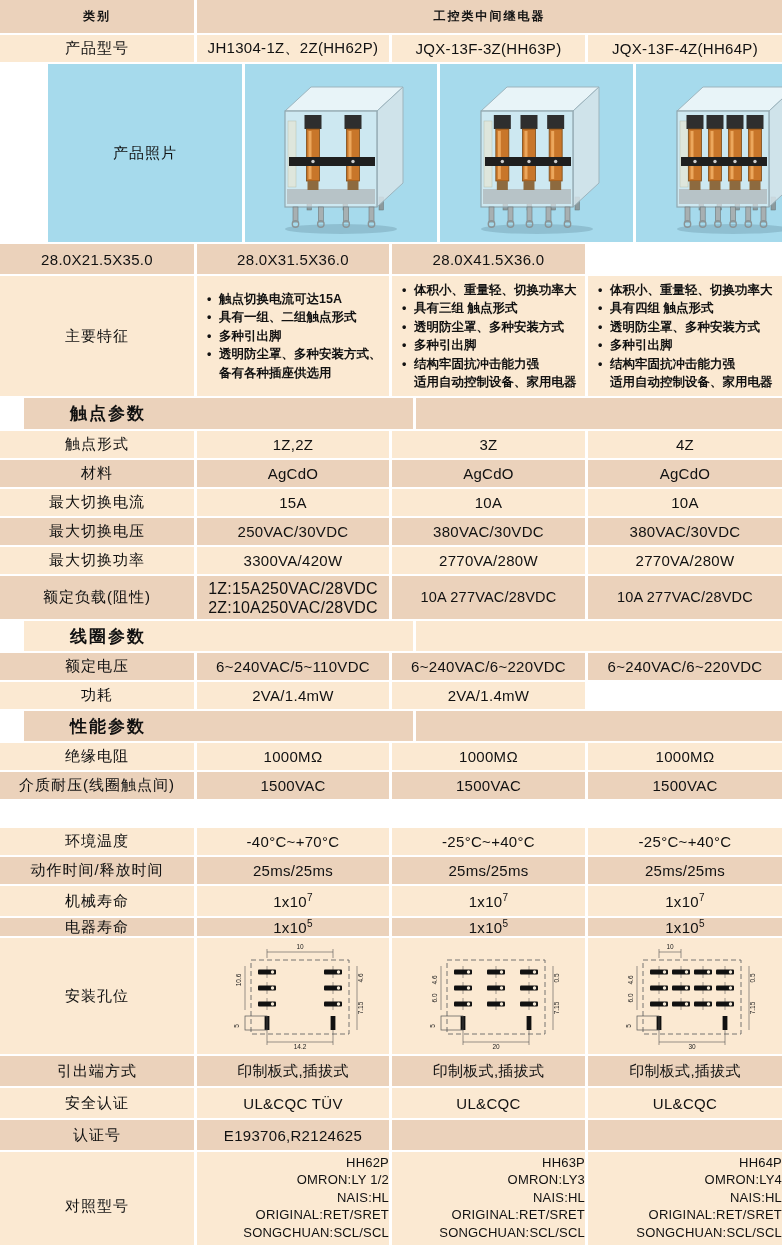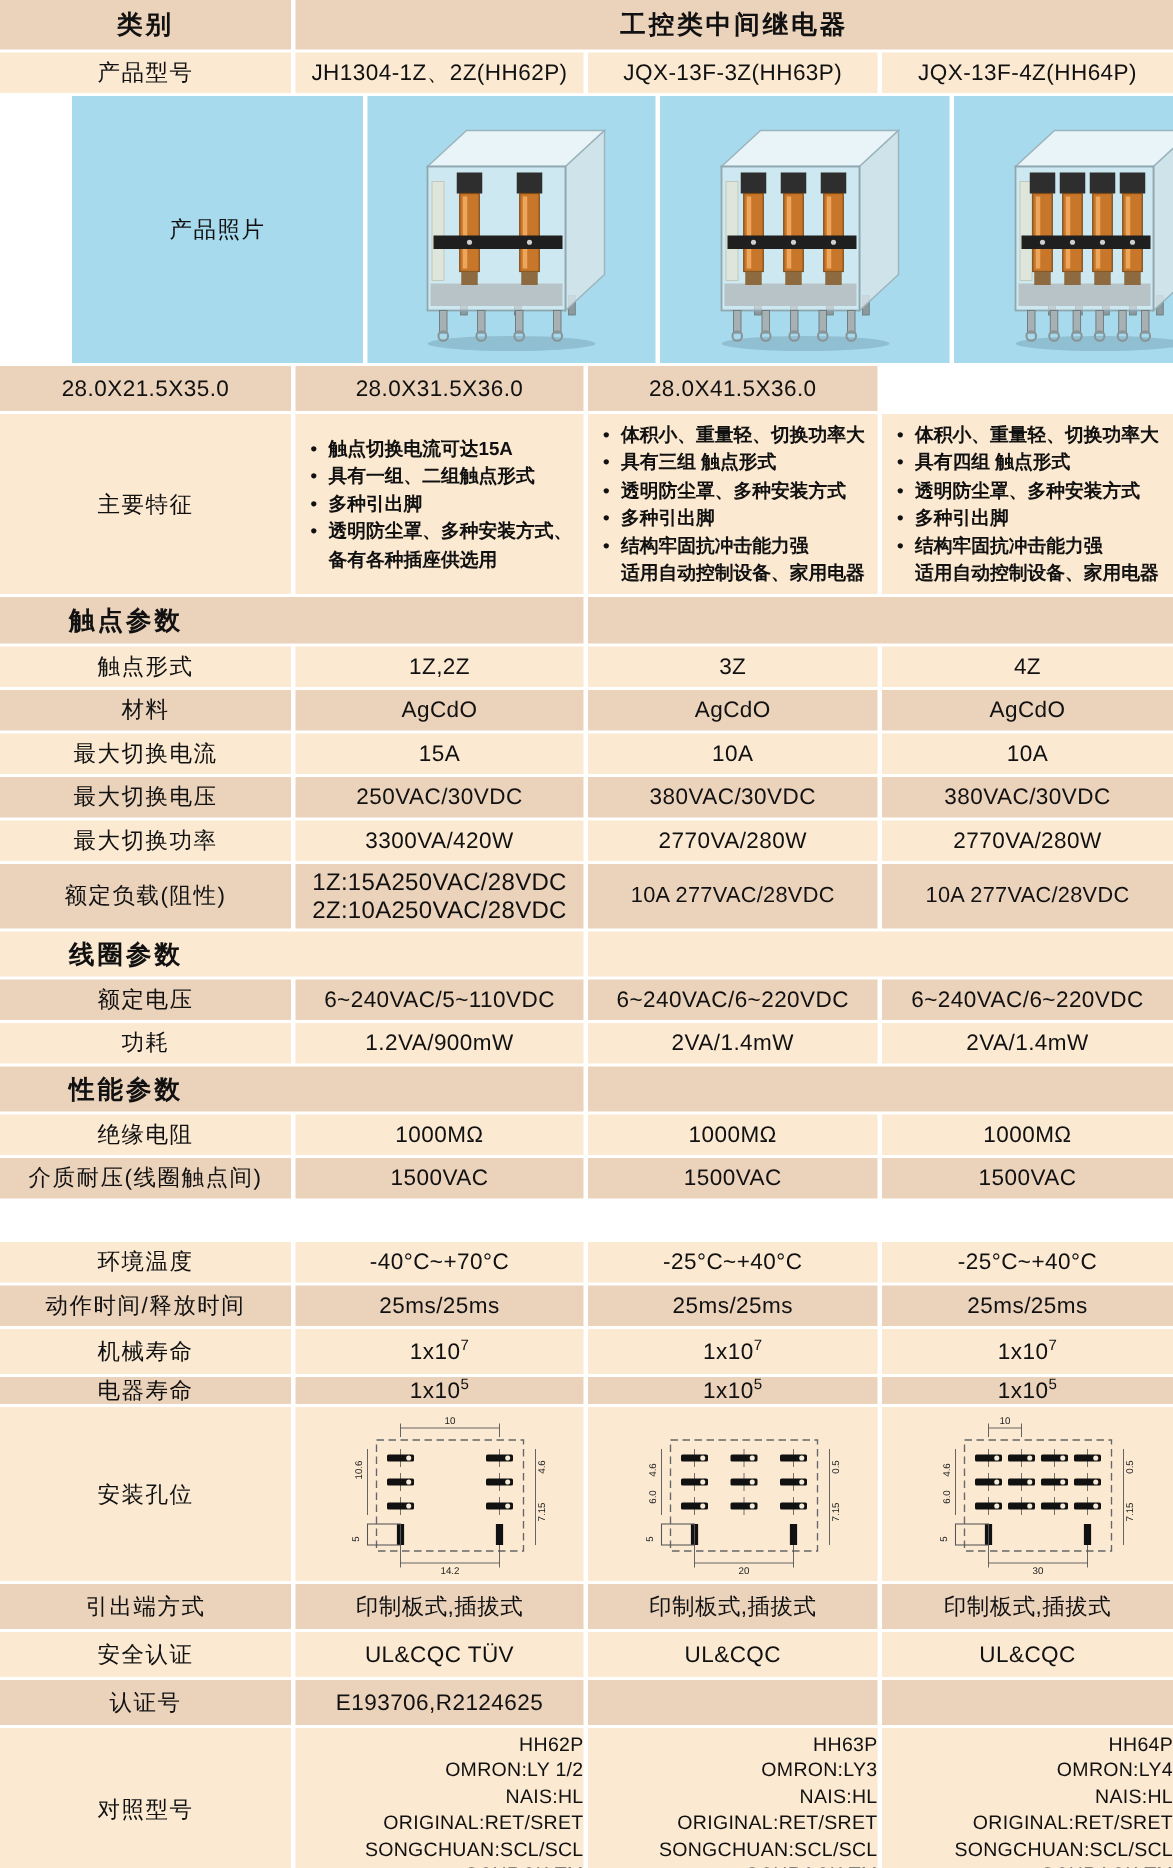--- a/index.html
+++ b/index.html
@@ -18,33 +18,33 @@
   #table{width:782px;}
   .row{
     display:grid;
     grid-template-columns:194px 192px 193px 194px;
     column-gap:3px;
     margin-bottom:2px;
     background:var(--sep);
   }
   .row:last-child{margin-bottom:0;}
   .row-title{grid-template-columns:194px 585px;}
-  .row-section{grid-template-columns:389px 390px;}
+  .row-section{grid-template-columns:389px 390px;padding-left:24px;}
   .cell{
     display:flex;flex-direction:column;
     align-items:center;justify-content:center;
     text-align:center;overflow:hidden;
     background:var(--row-light);
   }
   .bg-d{background:var(--row-dark);}
   .bg-l{background:var(--row-light);}
   .bg-b{background:var(--photo-bg);}
   .lbl{font-size:15px;letter-spacing:1px;}
   .val{font-size:15px;letter-spacing:.3px;}
-  .big{font-size:17px;font-weight:700;letter-spacing:2px;}
+  .big{font-size:12px;font-weight:700;letter-spacing:2px;}
   .section-lbl{
     align-items:flex-start;justify-content:center;
     padding-left:46px;box-sizing:border-box;
     font-size:17px;font-weight:700;letter-spacing:2px;
     text-align:left;width:100%;
   }
   .multi2{font-size:16px;line-height:19px;letter-spacing:.2px;}
   .multi2.single{font-size:14.5px;}
   .multi{font-size:13px;line-height:17.5px;letter-spacing:.2px;align-items:flex-end;}
   .bullets-cell{
@@ -278,21 +278,20 @@
       <div class="cell bg-l"></div>
     </div>
     <div class="row" style="height: 27px;">
       <div class="cell bg-d lbl">额定电压</div>
       <div class="cell bg-d val">6~240VAC/5~110VDC</div>
       <div class="cell bg-d val">6~240VAC/6~220VDC</div>
       <div class="cell bg-d val">6~240VAC/6~220VDC</div>
     </div>
     <div class="row" style="height: 27px;">
       <div class="cell bg-l lbl">功耗</div>
-      <div class="cell bg-l val">1.2VA/900mW</div>
       <div class="cell bg-l val">2VA/1.4mW</div>
       <div class="cell bg-l val">2VA/1.4mW</div>
     </div>
     <div class="row row-section" style="height: 30px;">
       <div class="cell bg-d section-lbl">性能参数</div>
       <div class="cell bg-d"></div>
     </div>
     <div class="row" style="height: 27px;">
       <div class="cell bg-l lbl">绝缘电阻</div>
       <div class="cell bg-l val">1000MΩ</div>

